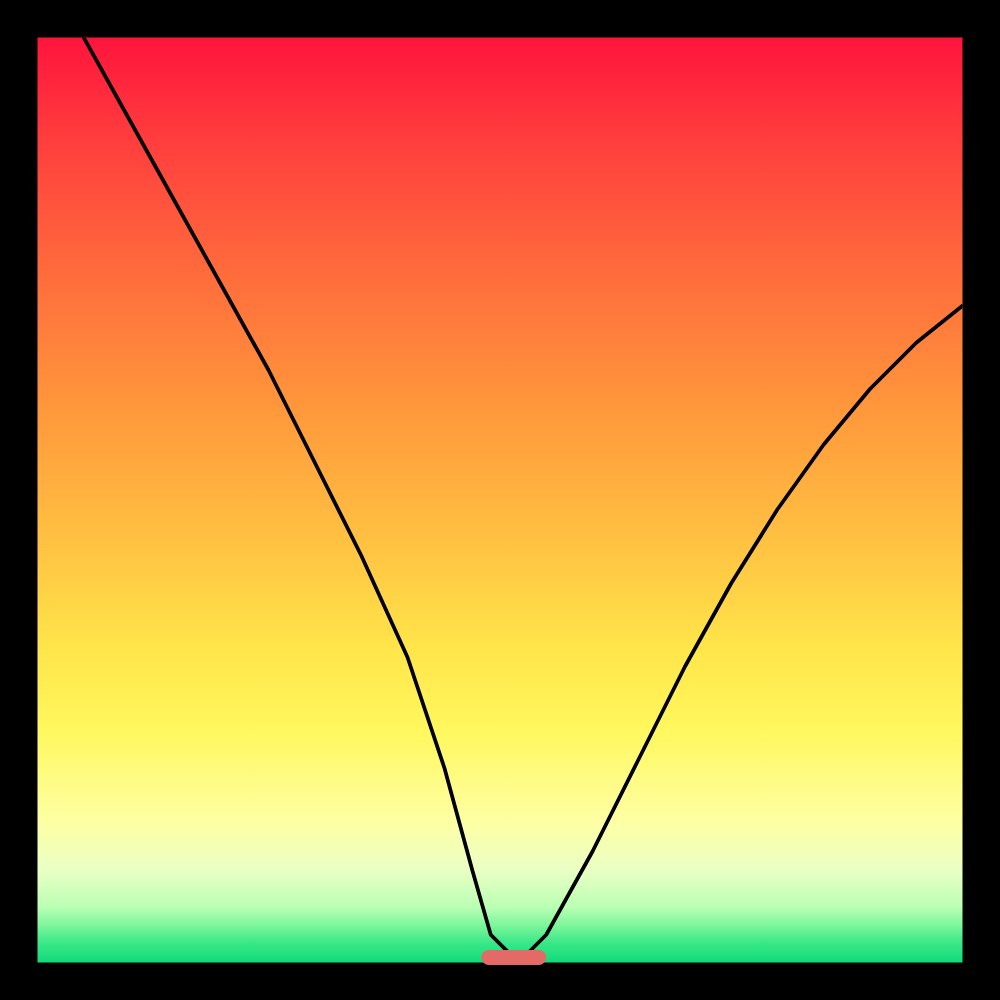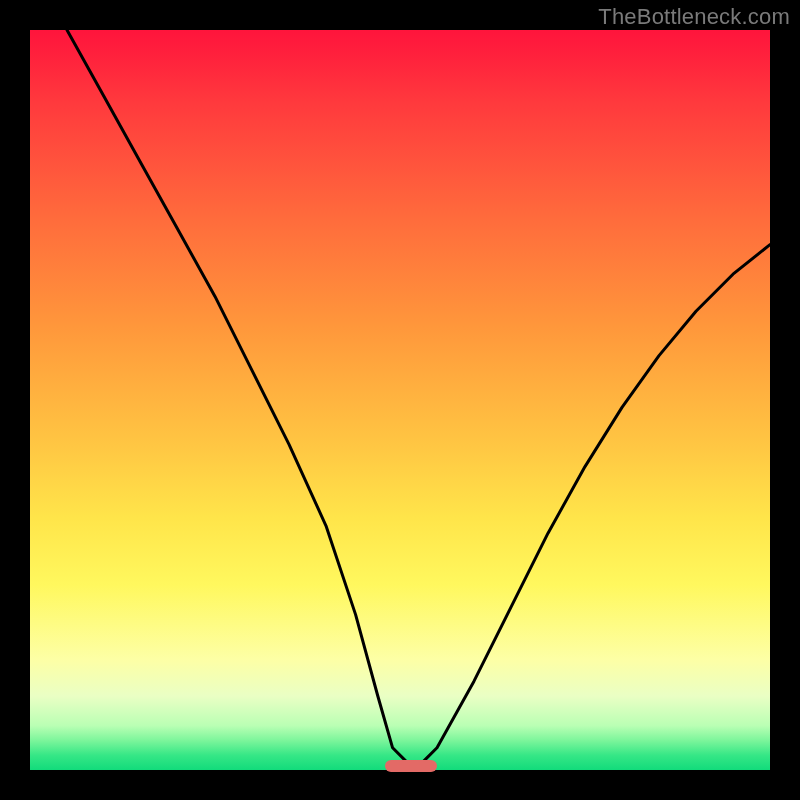--- a/index.html
+++ b/index.html
@@ -114,14 +114,13 @@
   <div class="axis-right"></div>
   <div class="axis-bottom"></div>
 
   <div class="plot-area">
     <svg class="curve" viewBox="0 0 740 740" preserveAspectRatio="none">
       <path id="curve-path" d="M37.0 0.0 L74.0 66.6 L111.0 133.2 L148.0 199.8 L185.0 266.4 L222.0 340.4 L259.0 414.4 L296.0 495.8 L325.6 584.6 L347.8 666.0 L362.6 717.8 L377.4 732.6 L392.2 732.6 L407.0 717.8 L444.0 651.2 L481.0 577.2 L518.0 503.2 L555.0 436.6 L592.0 377.4 L629.0 325.6 L666.0 281.2 L703.0 244.2 L740.0 214.6"></path>
     </svg>
     <div class="marker" id="opt-marker" style="left: 355.2px; width: 51.8px; top: 730.3px; background: rgb(227, 106, 102);"></div>
   </div>
 
-  <div class="watermark">TheBottleneck.com</div>
 </div>
 
 </body></html>

